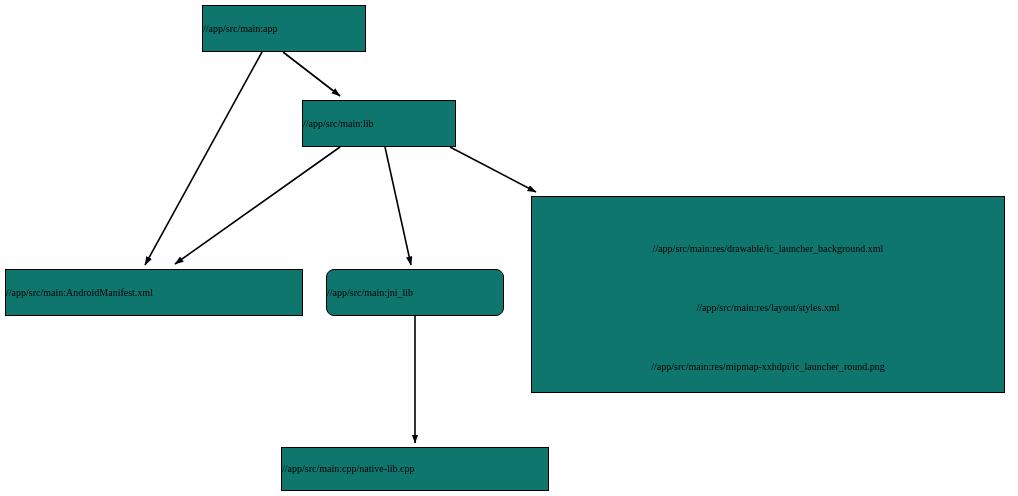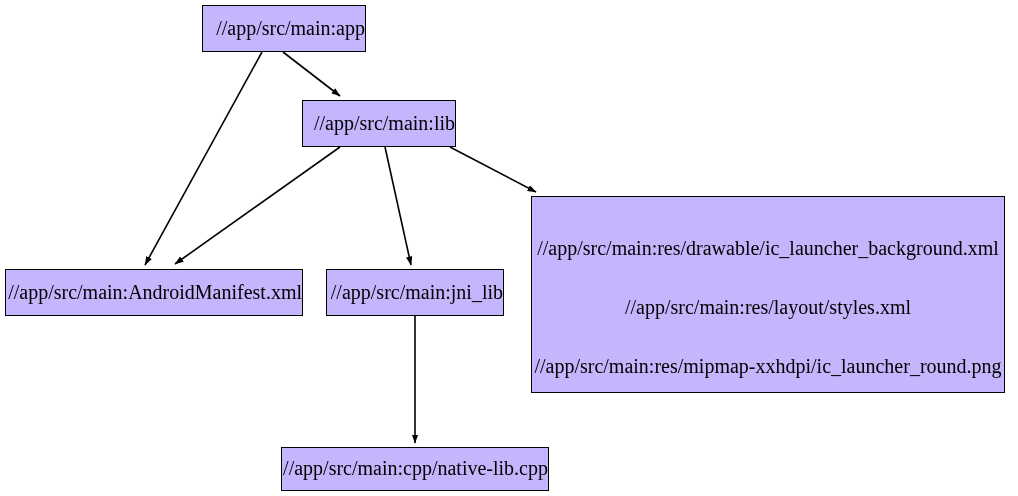--- a/index.html
+++ b/index.html
@@ -21,27 +21,27 @@
     left: 0;
     top: 0;
     width: 1018px;
     height: 496px;
     pointer-events: none;
   }
   .node {
     position: absolute;
     box-sizing: border-box;
     border: 1px solid #000000;
-    background: #c4b5fd;
+    background: #0f766e;
     color: #000000;
     display: flex;
     align-items: center;
-    justify-content: flex-end;
+    justify-content: flex-start;
     text-align: center;
-    font-size: 20px;
+    font-size: 10px;
     line-height: 19.6px;
     white-space: pre;
     z-index: 2;
   }
   .node-multiline {
     display: block;
     padding-top: 3px;
   }
   .node-label {
     display: block;
@@ -82,29 +82,29 @@
 
     <g>
       <path d="M415,316 L415,443" stroke="#000000" stroke-width="1.6" fill="none" marker-end="url(#arrowhead)"></path>
     </g>
   </svg>
 
   <div class="node" style="left:202px; top:5px; width:164px; height:47px;">
     <span class="node-label">//app/src/main:app</span>
   </div>
 
-  <div class="node" style="left:302px; top:100px; width:154px; height:47px;padding-left:36px;">
+  <div class="node" style="left:302px; top:100px; width:154px; height:47px;">
     <span class="node-label">//app/src/main:lib</span>
   </div>
 
   <div class="node" style="left:5px; top:269px; width:298px; height:47px;">
     <span class="node-label">//app/src/main:AndroidManifest.xml</span>
   </div>
 
-  <div class="node" style="left:326px; top:269px; width:178px; height:47px;">
+  <div class="node" style="left:326px; top:269px; width:178px; height:47px;border-radius:8px;">
     <span class="node-label">//app/src/main:jni_lib</span>
   </div>
 
   <div class="node node-multiline" style="left:531px; top:196px; width:474px; height:197px;">
     <span class="node-label">//app/src/main:res/drawable/ic_launcher_background.xml</span>
     <span class="node-label">//app/src/main:res/layout/styles.xml</span>
     <span class="node-label">//app/src/main:res/mipmap-xxhdpi/ic_launcher_round.png</span>
     
     
     

